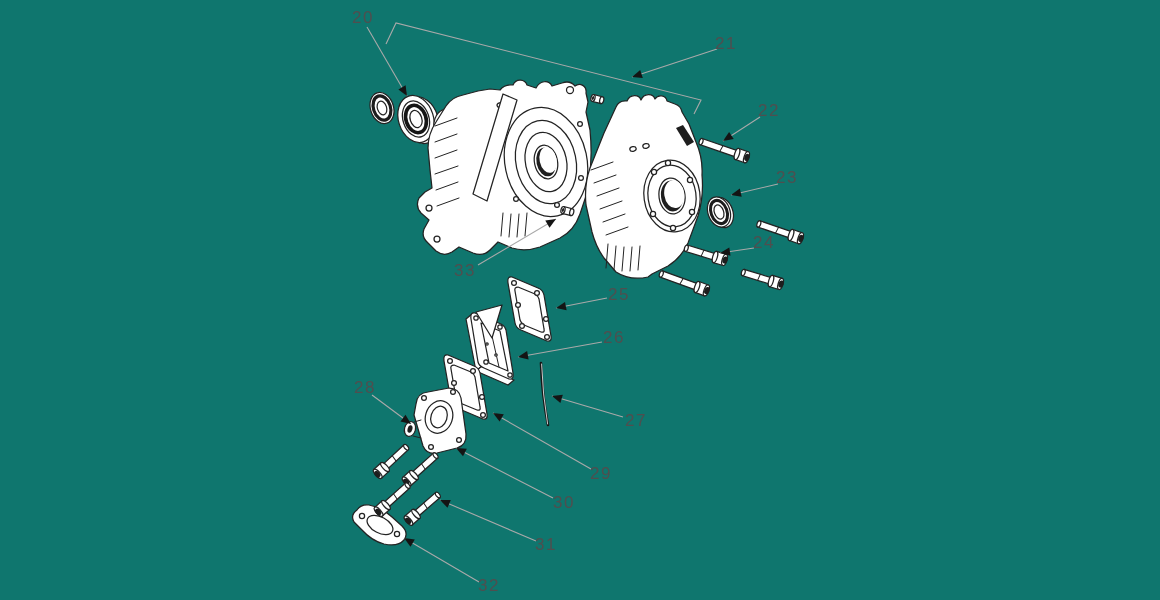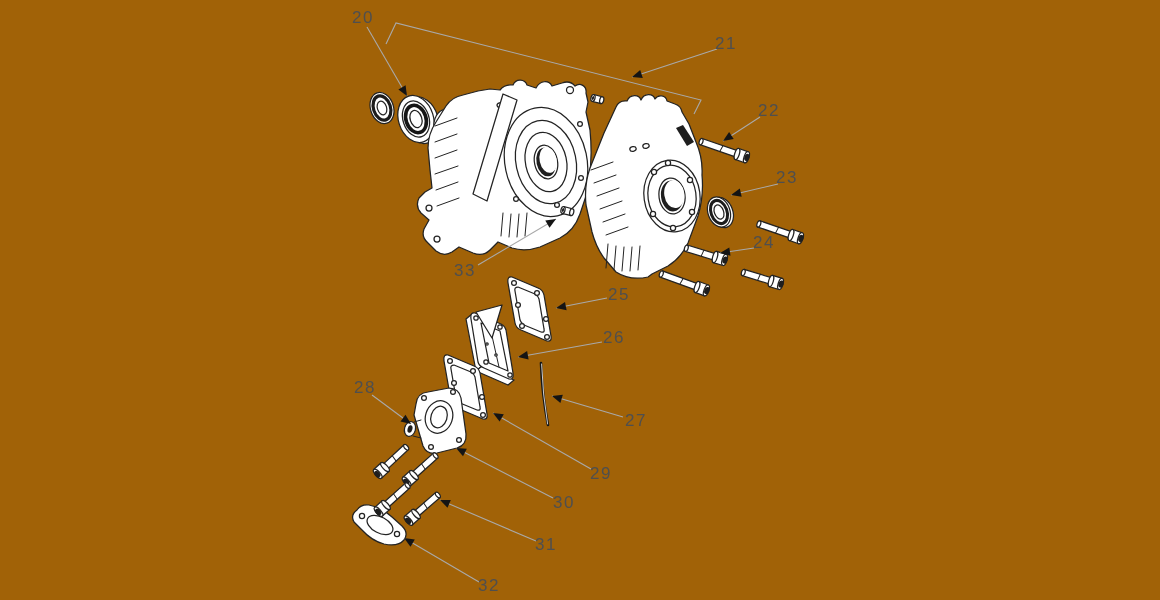--- a/index.html
+++ b/index.html
@@ -1,16 +1,16 @@
 <!DOCTYPE html>
 <html><head>
 <meta charset="utf-8">
 <style>
   html,body{margin:0;padding:0;background:#ffffff;}
-  .stage-wrap{width:1160px;height:600px;position:relative;background:#a16207;overflow:hidden;}
+  .stage-wrap{width:1160px;height:600px;position:relative;background:#0f766e;overflow:hidden;}
   svg{display:block;font-family:"Liberation Sans", sans-serif;}
   .callout-label{font-size:17px;letter-spacing:1.5px;fill:#4f4f4f;}
   .leader{fill:none;stroke:#a9a9a9;stroke-width:1.1;}
   .arrow{fill:#141414;stroke:none;}
   .part{stroke:#232323;stroke-width:1.25;fill:#ffffff;stroke-linejoin:round;stroke-linecap:round;}
   .thin{stroke-width:1.0;}
   .dark{fill:#1e1e1e;stroke:none;}
   .noline{stroke:none;}
 </style>
 </head>

